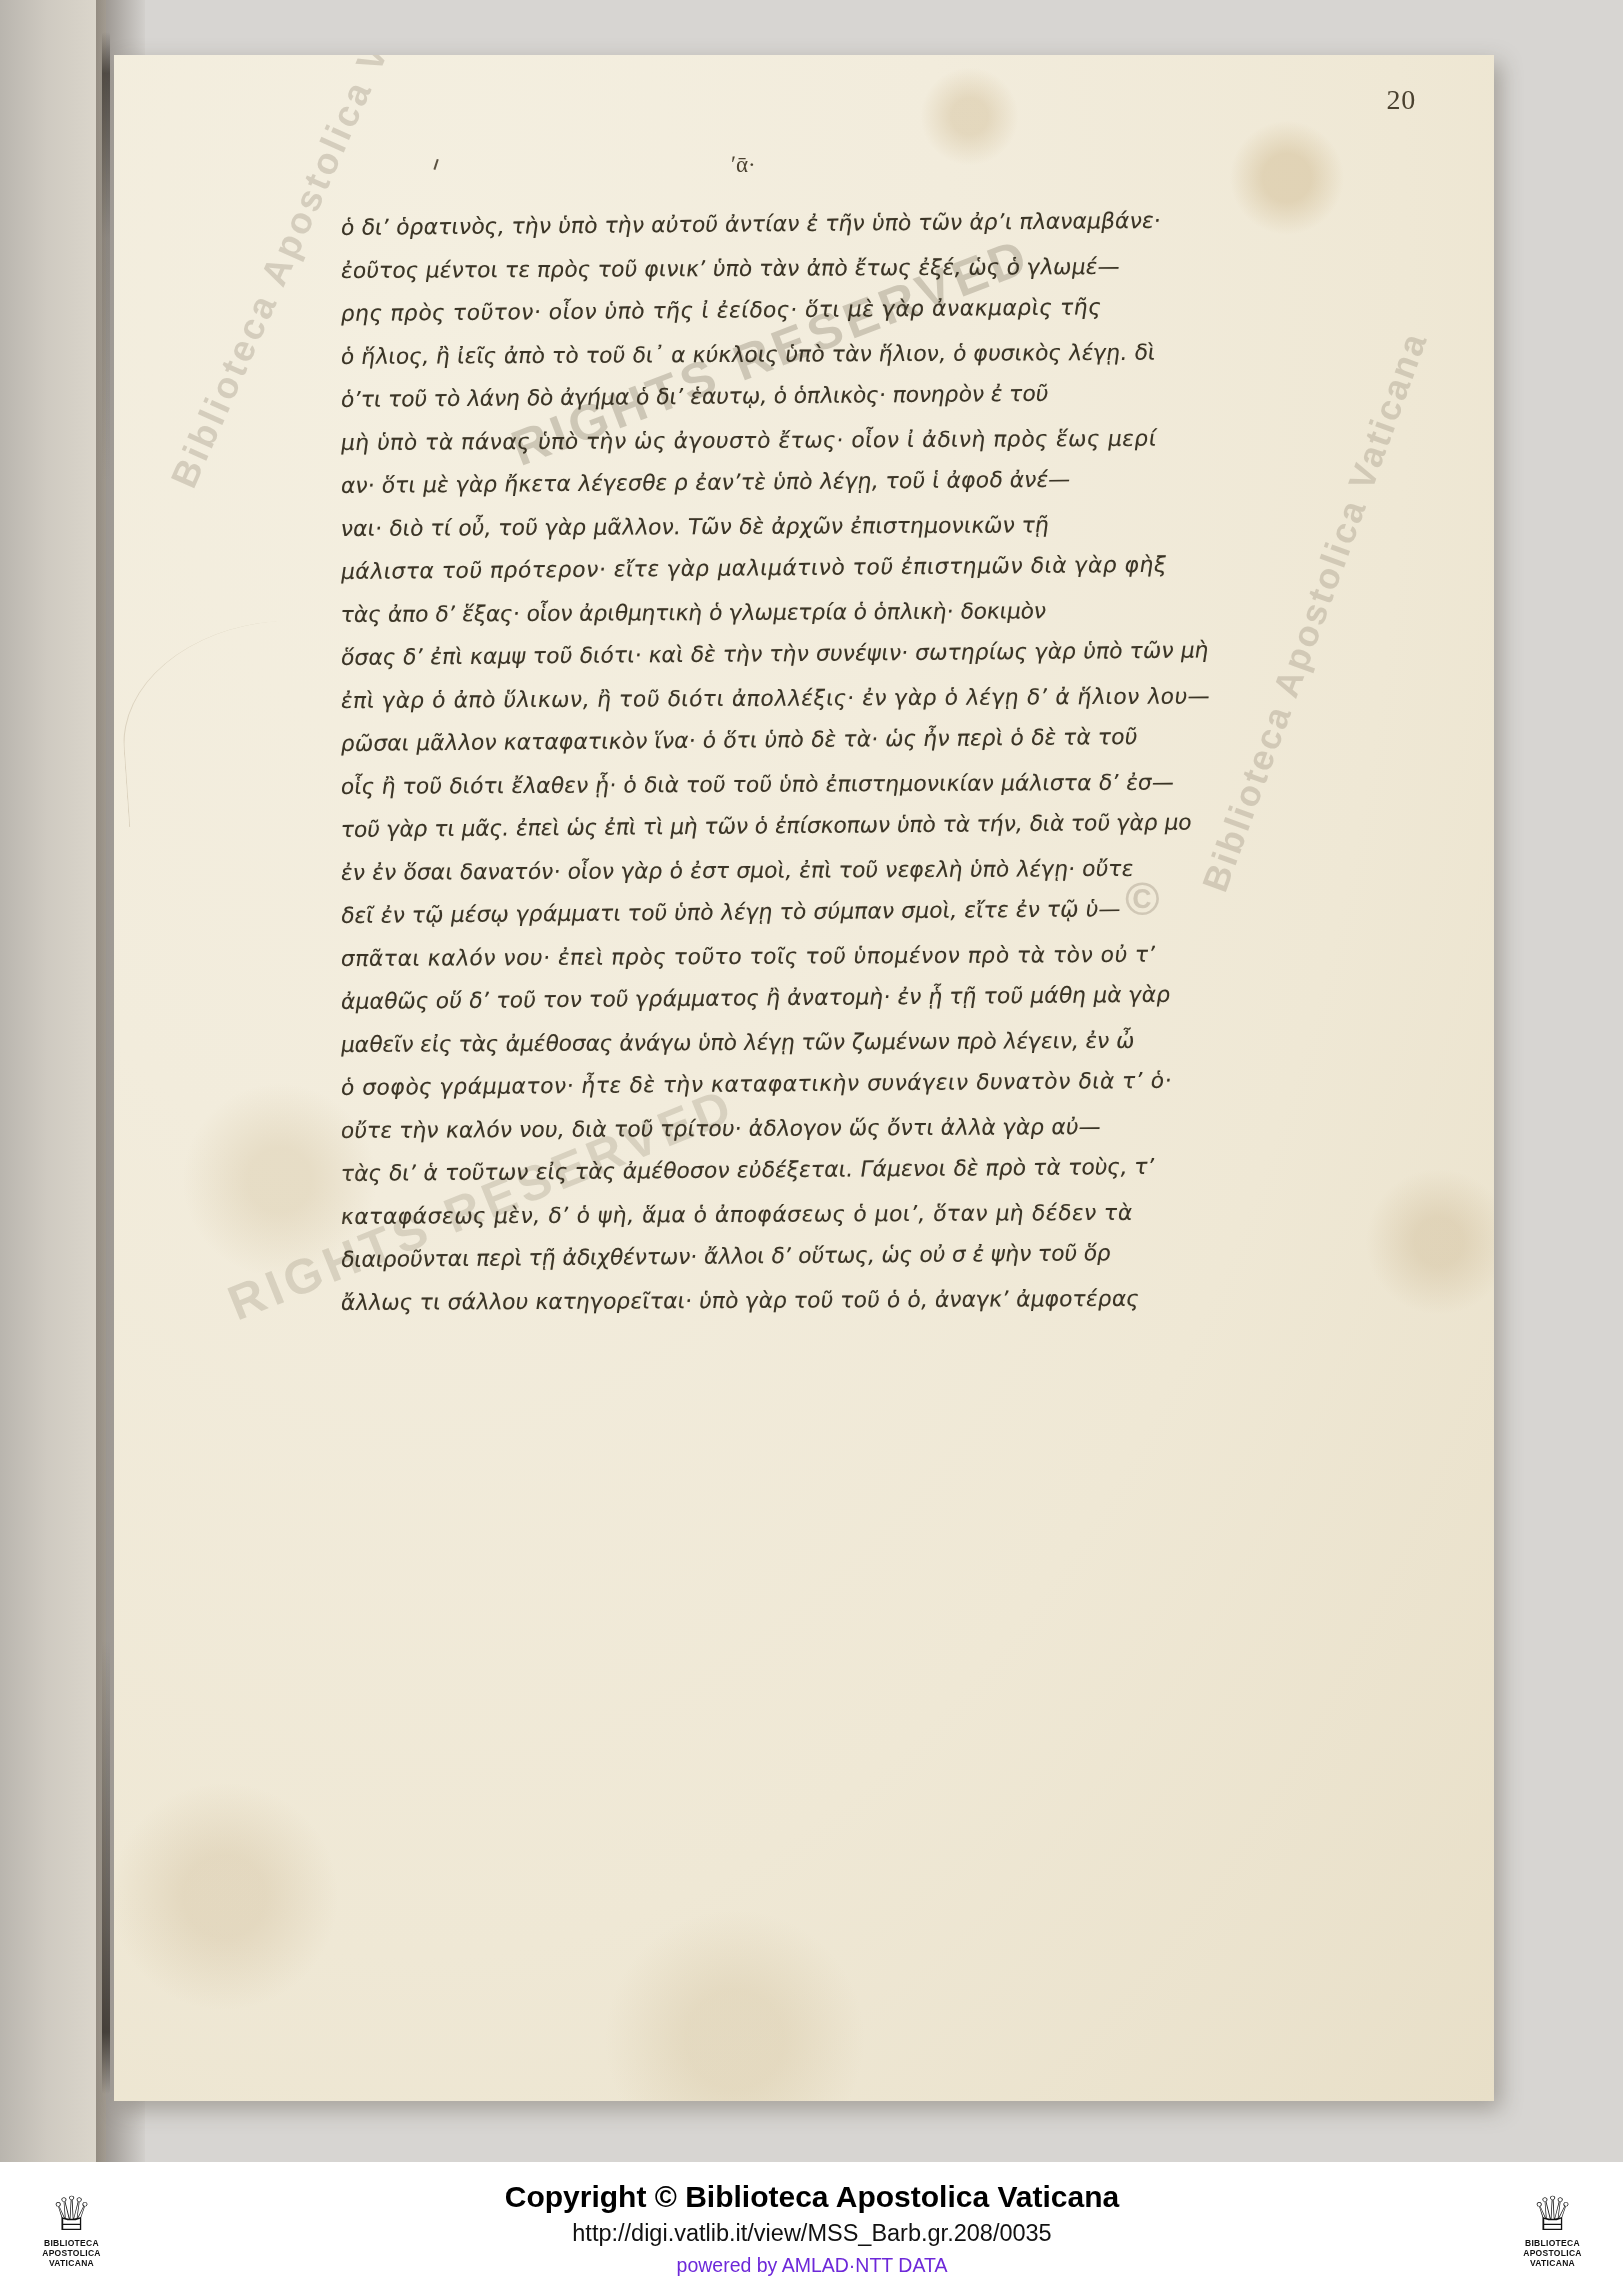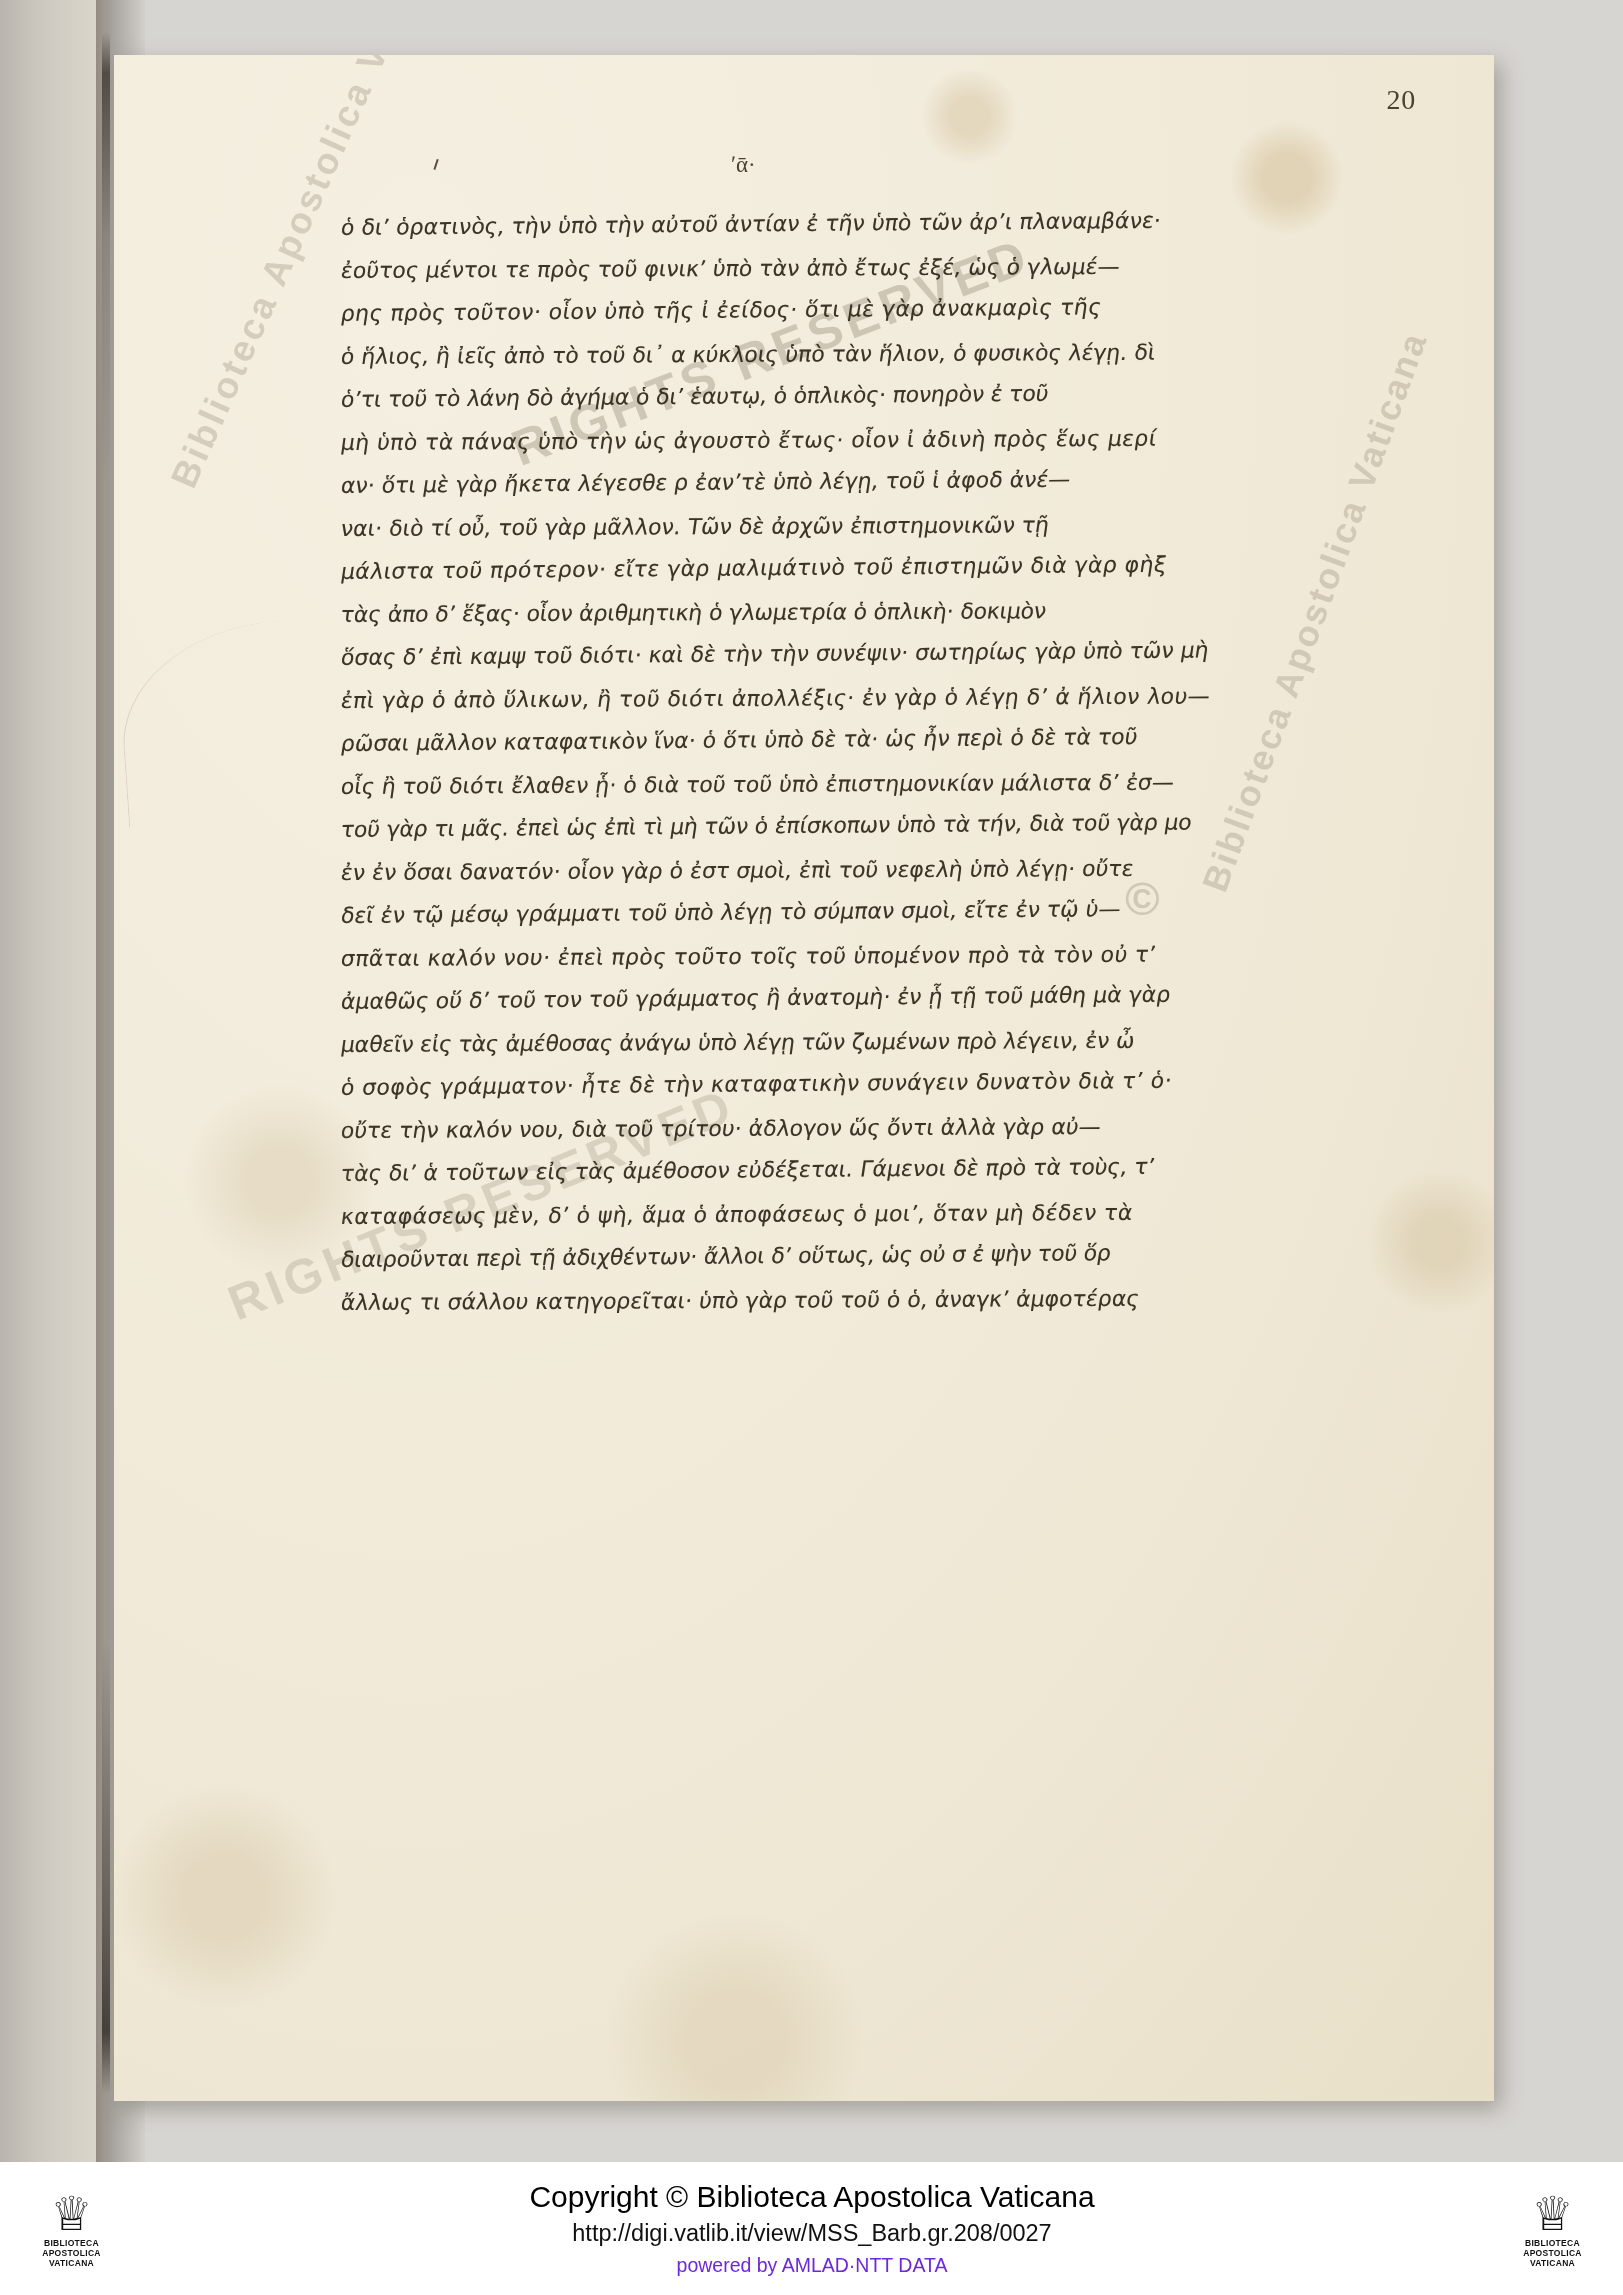--- a/index.html
+++ b/index.html
@@ -198,20 +198,21 @@
     align-items: center;
     justify-content: center;
   }
   #footer-center {
     text-align: center;
     color: #000;
   }
   #footer-copyright {
     font-size: 30px;
     line-height: 1.25;
+    font-weight: bold;
   }
   #footer-url {
     font-size: 23.5px;
     line-height: 1.5;
     color: #111;
   }
   #footer-powered {
     font-size: 19.5px;
     line-height: 1.5;
     color: #6d28d9;
@@ -300,21 +301,21 @@
 
 <div id="footer">
 
   <div class="crest" id="crest-left">
     <div class="crest-mark">♕</div>
     <div class="crest-caption">BIBLIOTECA APOSTOLICA VATICANA</div>
   </div>
 
   <div id="footer-center">
     <div id="footer-copyright">Copyright © Biblioteca Apostolica Vaticana</div>
-    <div id="footer-url">http://digi.vatlib.it/view/MSS_Barb.gr.208/0027</div>
+    <div id="footer-url">http://digi.vatlib.it/view/MSS_Barb.gr.208/0035</div>
     <div id="footer-powered">powered by AMLAD·NTT DATA</div>
   </div>
 
   <div class="crest" id="crest-right">
     <div class="crest-mark">♕</div>
     <div class="crest-caption">BIBLIOTECA APOSTOLICA VATICANA</div>
   </div>
 
 </div>
 

